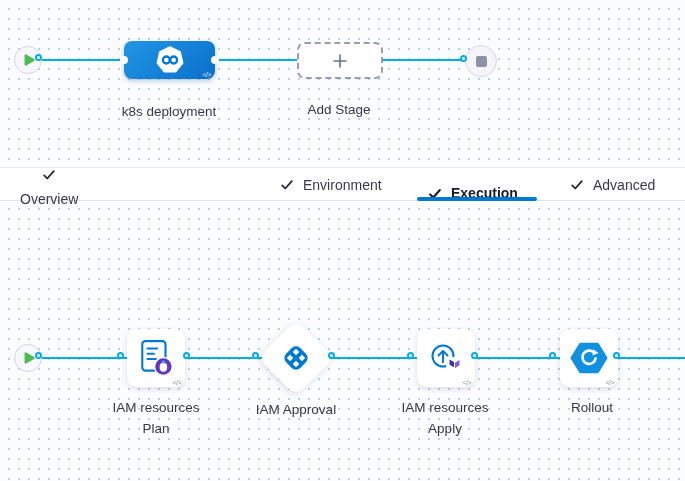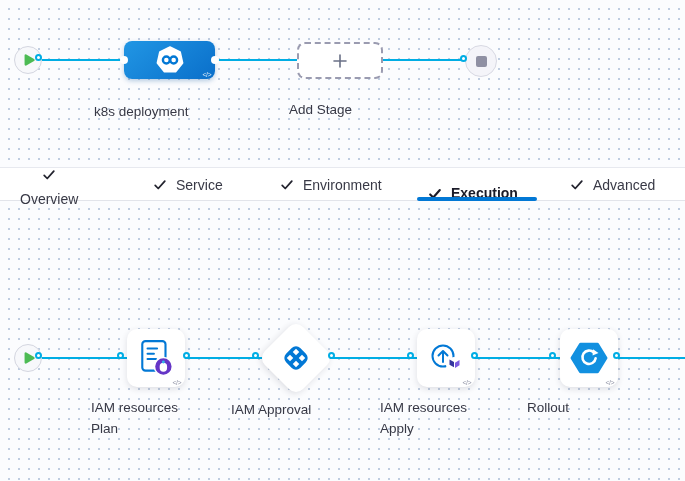--- a/index.html
+++ b/index.html
@@ -38,21 +38,21 @@
   .code-glyph { position:absolute; right:4px; bottom:1px; font-size:7px;
     letter-spacing:-0.5px; cursor:pointer; }
   .code-glyph.on-blue { color:rgba(255,255,255,.85); }
   .code-glyph.on-white { color:#9093a5; }
 
   .add-stage { position:absolute; left:297px; top:42px; width:86px; height:37px;
     background:#fff; border:2px dashed #9a9bb0; border-radius:8px; z-index:3;
     display:flex; align-items:center; justify-content:center; cursor:pointer; }
 
   .node-label { position:absolute; font-size:13.5px; color:#383946;
-    text-align:left; line-height:21px; z-index:2; }
+    text-align:center; line-height:21px; z-index:2; }
 
   
   .tabbar { position:absolute; left:0; top:167px; width:685px; height:34px;
     background:#fff; border-top:1px solid #e7e9ef; border-bottom:1px solid #e2e4ea;
     z-index:10; }
   .tab { position:absolute; top:0; height:33px; display:flex; align-items:center;
     gap:9px; font-size:14px; color:#383946; cursor:pointer; white-space:nowrap; }
   .tab .chk { display:flex; align-items:center; }
   .tab.active { font-weight:bold; color:#1b1b28; }
   .tab-underline { position:absolute; left:417px; bottom:-1px; width:120px;
@@ -109,28 +109,20 @@
 
   <div class="tabbar">
     <div class="tab" style="left:20px;flex-direction:column;">
       <span class="chk">
         <svg width="14" height="14" viewBox="0 0 16 16">
             <path d="M2.5 8.5 L6 12 L13.5 3.5" fill="none" stroke="#22232e" stroke-width="2" stroke-linecap="round" stroke-linejoin="round"></path>
           </svg>
       </span>
       <span>Overview</span>
     </div>
-    <div class="tab" style="left:153px;">
-      <span class="chk">
-        <svg width="14" height="14" viewBox="0 0 16 16">
-            <path d="M2.5 8.5 L6 12 L13.5 3.5" fill="none" stroke="#22232e" stroke-width="2" stroke-linecap="round" stroke-linejoin="round"></path>
-          </svg>
-      </span>
-      <span>Service</span>
-    </div>
     <div class="tab" style="left:280px;">
       <span class="chk">
         <svg width="14" height="14" viewBox="0 0 16 16">
             <path d="M2.5 8.5 L6 12 L13.5 3.5" fill="none" stroke="#22232e" stroke-width="2" stroke-linecap="round" stroke-linejoin="round"></path>
           </svg>
       </span>
       <span>Environment</span>
     </div>
     <div class="tab active" style="left:428px;align-items:flex-end;">
       <span class="chk">

